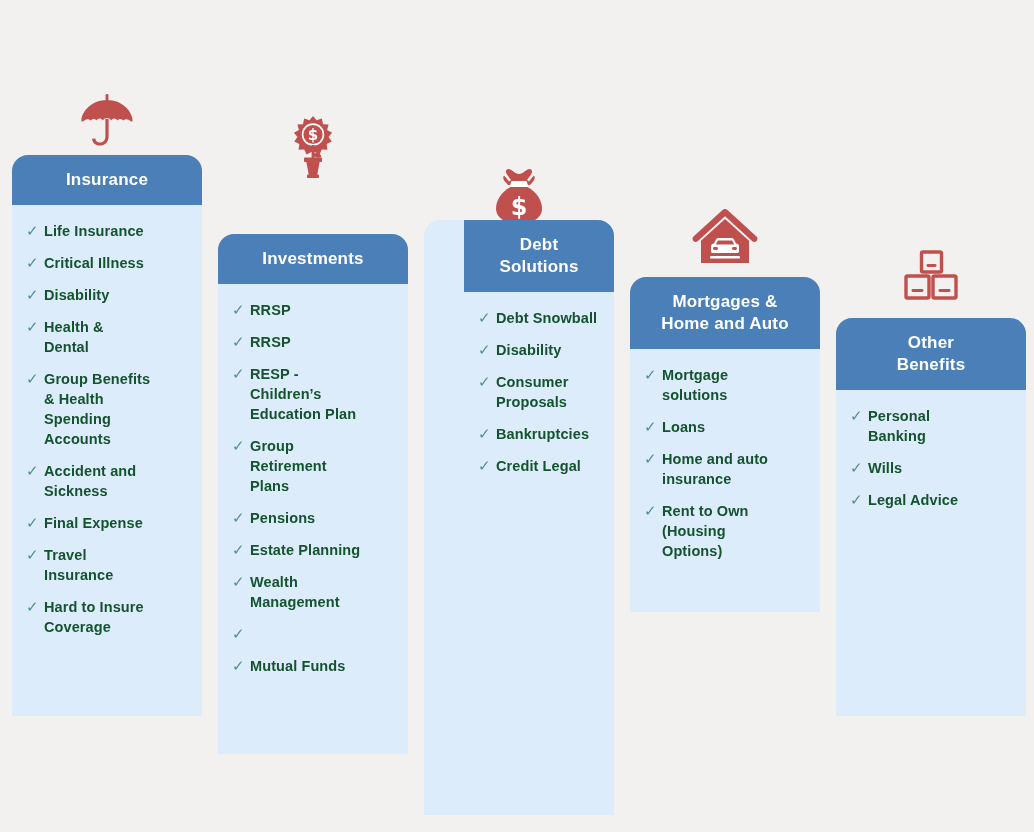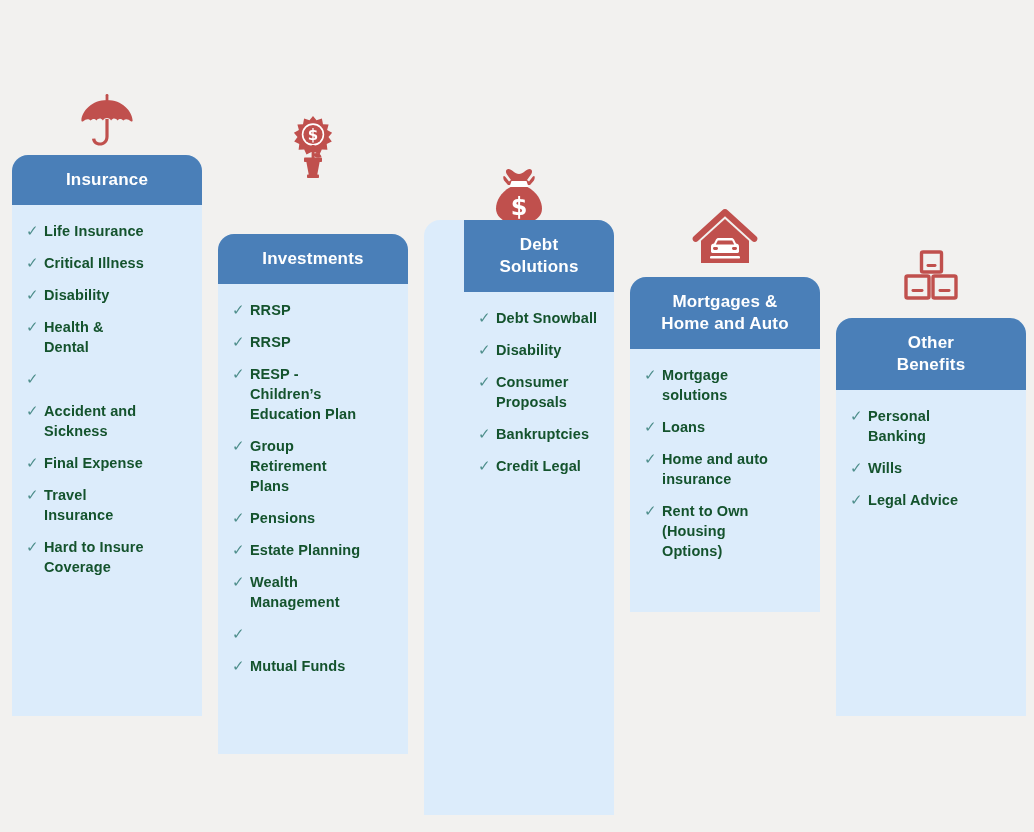--- a/index.html
+++ b/index.html
@@ -137,20 +137,24 @@
             <span class="check">✓</span>
             <span class="item-label">Disability</span>
           </div>
           <div class="item">
             <span class="check">✓</span>
             <span class="item-label">Health &amp;
 Dental</span>
           </div>
           <div class="item">
             <span class="check">✓</span>
+            <span class="item-label">Group Benefits
+&amp; Health
+Spending
+Accounts</span>
           </div>
           <div class="item">
             <span class="check">✓</span>
             <span class="item-label">Accident and
 Sickness</span>
           </div>
           <div class="item">
             <span class="check">✓</span>
             <span class="item-label">Final Expense</span>
           </div>

